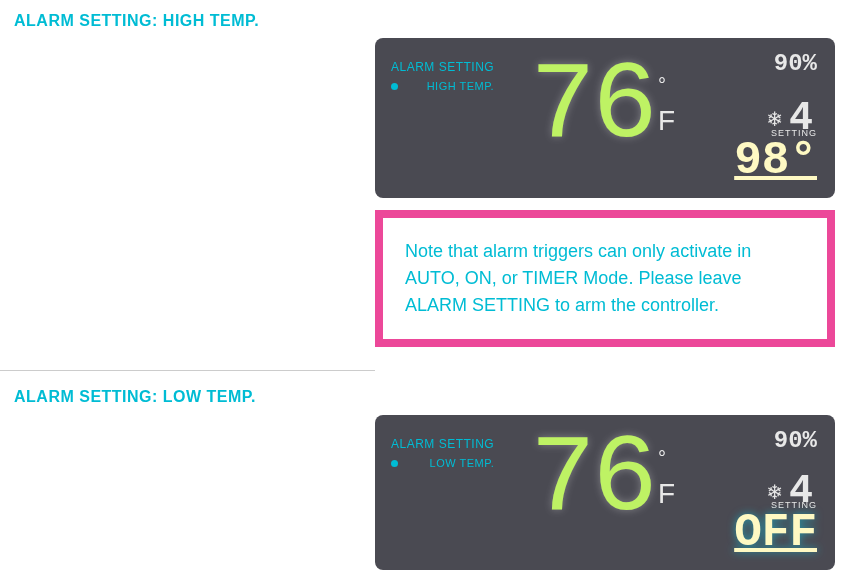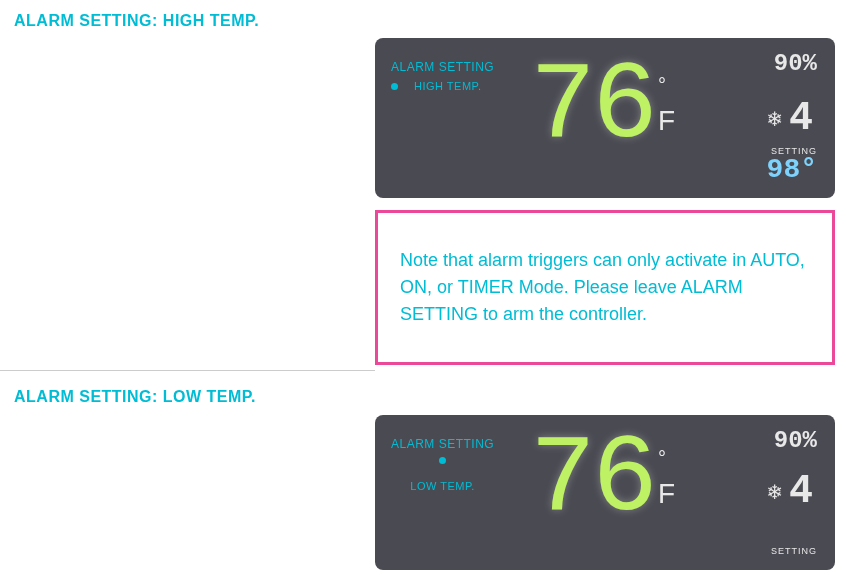--- a/index.html
+++ b/index.html
@@ -71,21 +71,22 @@
       letter-spacing: 0.5px;
     }
 
     .panel-sublabel {
       font-size: 11px;
       color: #00bcd4;
       text-transform: uppercase;
       letter-spacing: 0.5px;
       display: flex;
       align-items: center;
-      gap: 16px;
+      gap: 8px;
+      justify-content: space-between;
     }
 
     .dot {
       width: 7px;
       height: 7px;
       border-radius: 50%;
       background: #00bcd4;
       display: inline-block;
       flex-shrink: 0;
     }
@@ -132,31 +133,32 @@
 
     .setting-label {
       font-size: 9px;
       color: #e8e8e8;
       letter-spacing: 1px;
       text-transform: uppercase;
     }
 
     .setting-value {
       font-family: 'Courier New', monospace;
-      font-size: 28px;
+      font-size: 46px;
       font-weight: bold;
-      color: #7dd3fc;
+      color: #fef9c3;
       line-height: 1;
+      text-decoration: underline;
     }
 
     
     .note-box {
       position: absolute;
-      border: 3px solid #ec4899;
-      padding: 34px 22px;
+      border: 8px solid #ec4899;
+      padding: 20px 22px;
       width: 460px;
     }
 
     .note-text {
       font-size: 18px;
       color: #00bcd4;
       line-height: 1.5;
     }
 
     
@@ -214,35 +216,36 @@
 <div class="section-heading" style="left: 14px; top: 388px;">ALARM SETTING: LOW TEMP.</div>
 
 <div class="display-panel" style="left: 375px; top: 415px; height: 155px;">
 
   <div class="corner-percent">
     <span>90%</span>
   </div>
 
   <div style="position: absolute; left: 16px; top: 22px;">
     <div class="panel-label">ALARM SETTING</div>
-    <div class="panel-sublabel" style="margin-top: 6px; flex-direction: column;">
+    <div class="panel-sublabel" style="margin-top: 6px;">
       <span class="dot"></span>
       <span>LOW TEMP.</span>
     </div>
   </div>
 
   <div style="position: absolute; left: 155px; top: 10px; display: flex; align-items: flex-start;">
     <span class="lcd-number">76</span>
     <div style="display: flex; flex-direction: column; align-items: flex-start; margin-left: 4px; margin-top: 10px;">
       <span class="unit-degree">°</span>
       <span class="unit-f">F</span>
     </div>
   </div>
 
   <div class="fan-area" style="top: 54px;">
     <span class="fan-icon">❄</span>
     <span class="fan-number">4</span>
   </div>
 
   <div class="setting-area">
     <div class="setting-label">SETTING</div>
+    <div class="setting-value lcd-off">OFF</div>
   </div>
 </div>
 
 </body></html>

